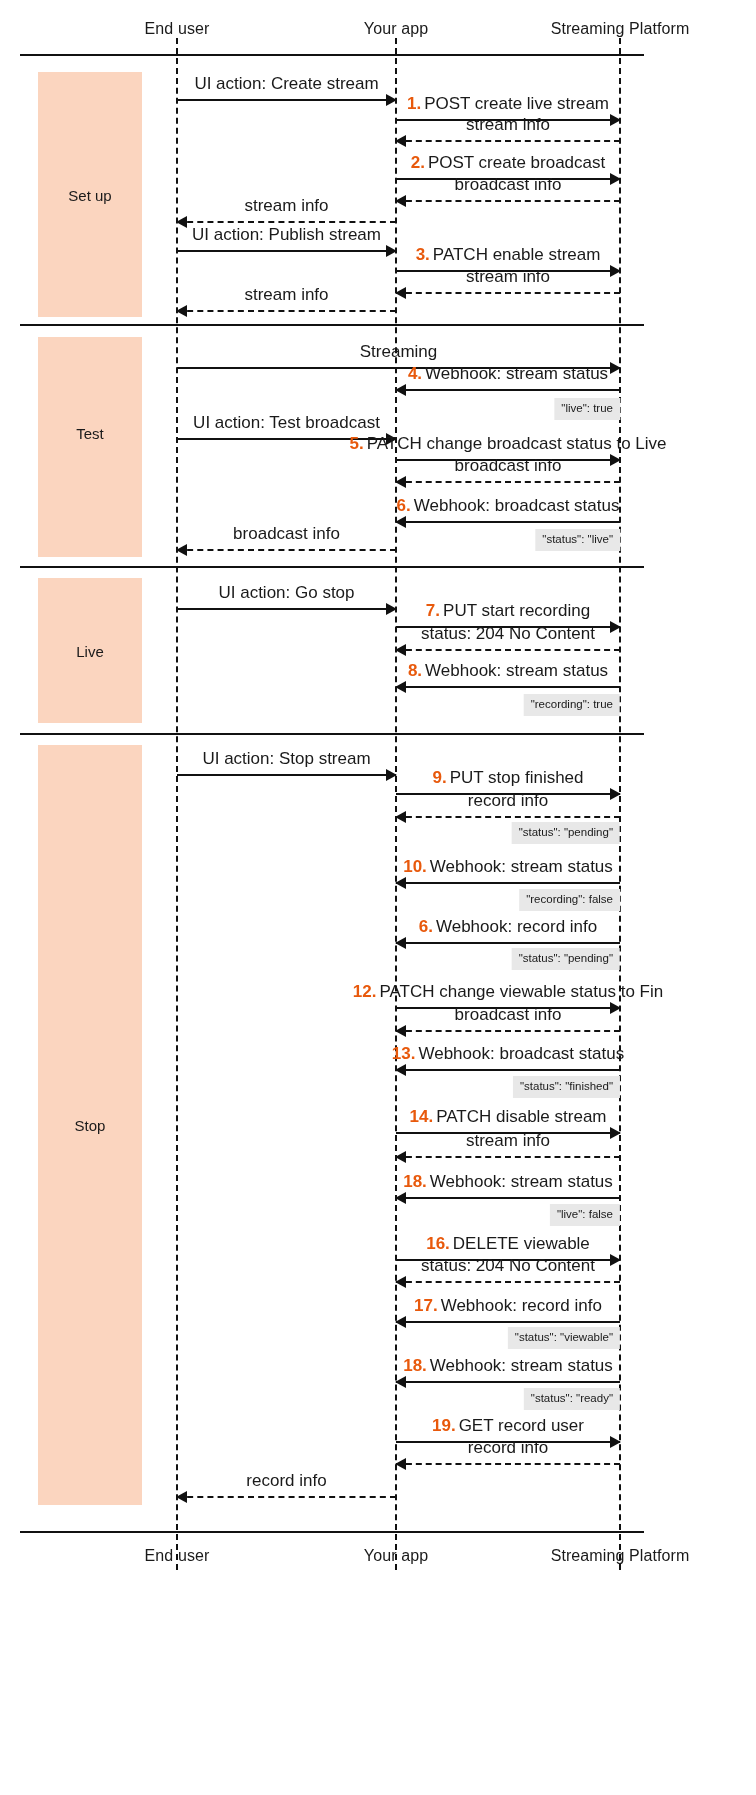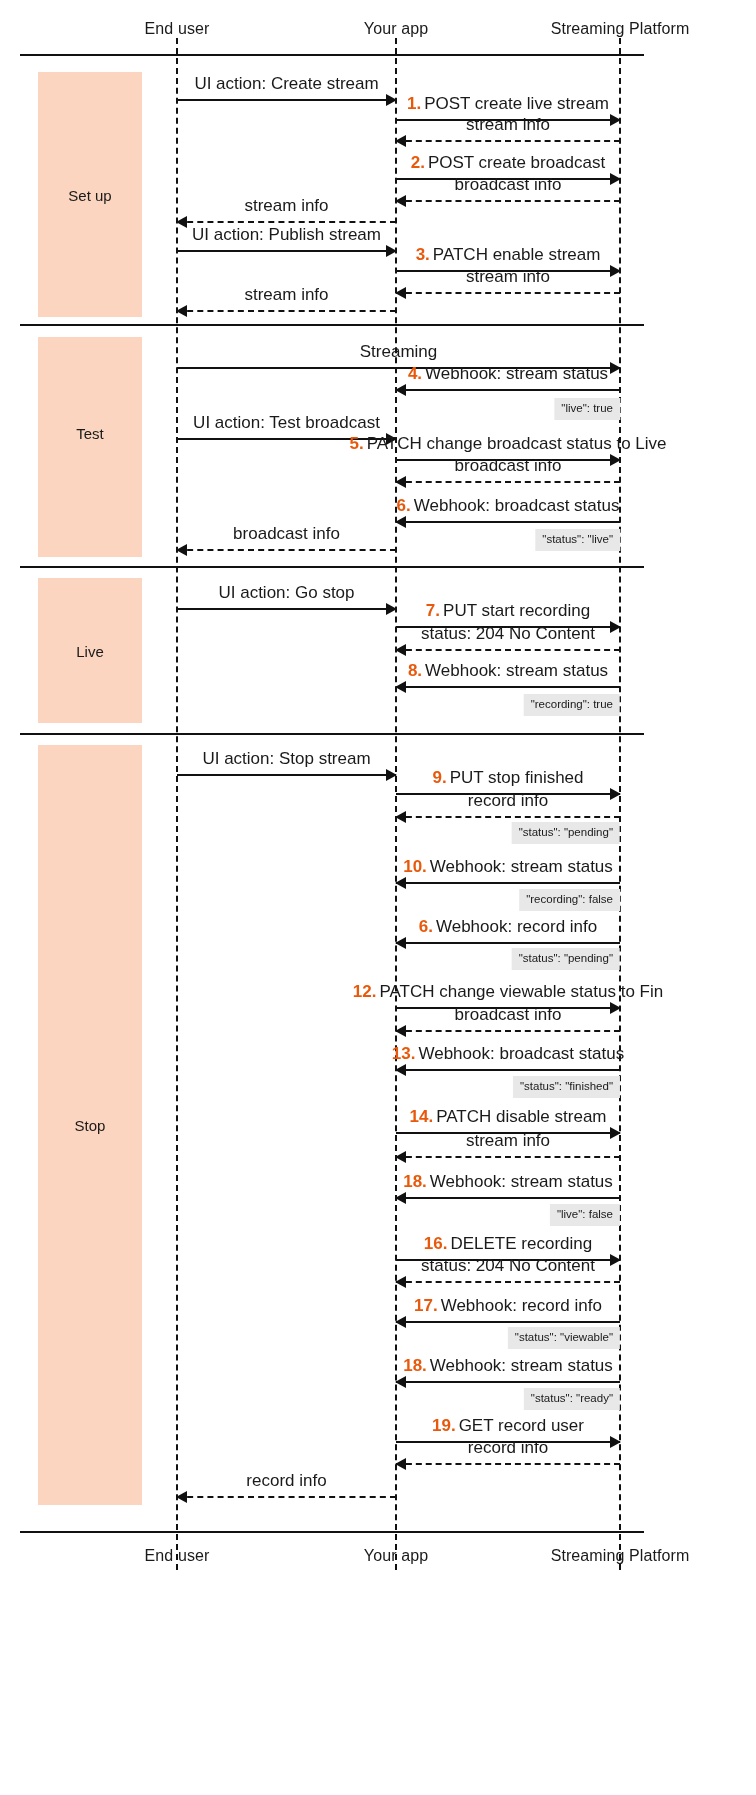--- a/index.html
+++ b/index.html
@@ -315,21 +315,21 @@
         <div class="caption"><span>stream info</span></div>
       </div>
       <div class="msg dir-left" style="left: 396px; width: 224px; top: 1197px;">
         <div class="line"></div>
         <div class="head"></div>
         <div class="caption"><span class="step-num">18.</span><span>Webhook: stream status</span></div>
       </div>
       <div class="msg dir-right" style="left: 396px; width: 224px; top: 1259px;">
         <div class="line"></div>
         <div class="head"></div>
-        <div class="caption"><span class="step-num">16.</span><span>DELETE recording</span></div>
+        <div class="caption"><span class="step-num">16.</span><span>DELETE viewable</span></div>
       </div>
       <div class="msg dashed dir-left" style="left: 396px; width: 224px; top: 1281px;">
         <div class="line"></div>
         <div class="head"></div>
         <div class="caption"><span>status: 204 No Content</span></div>
       </div>
       <div class="msg dir-left" style="left: 396px; width: 224px; top: 1321px;">
         <div class="line"></div>
         <div class="head"></div>
         <div class="caption"><span class="step-num">17.</span><span>Webhook: record info</span></div>

